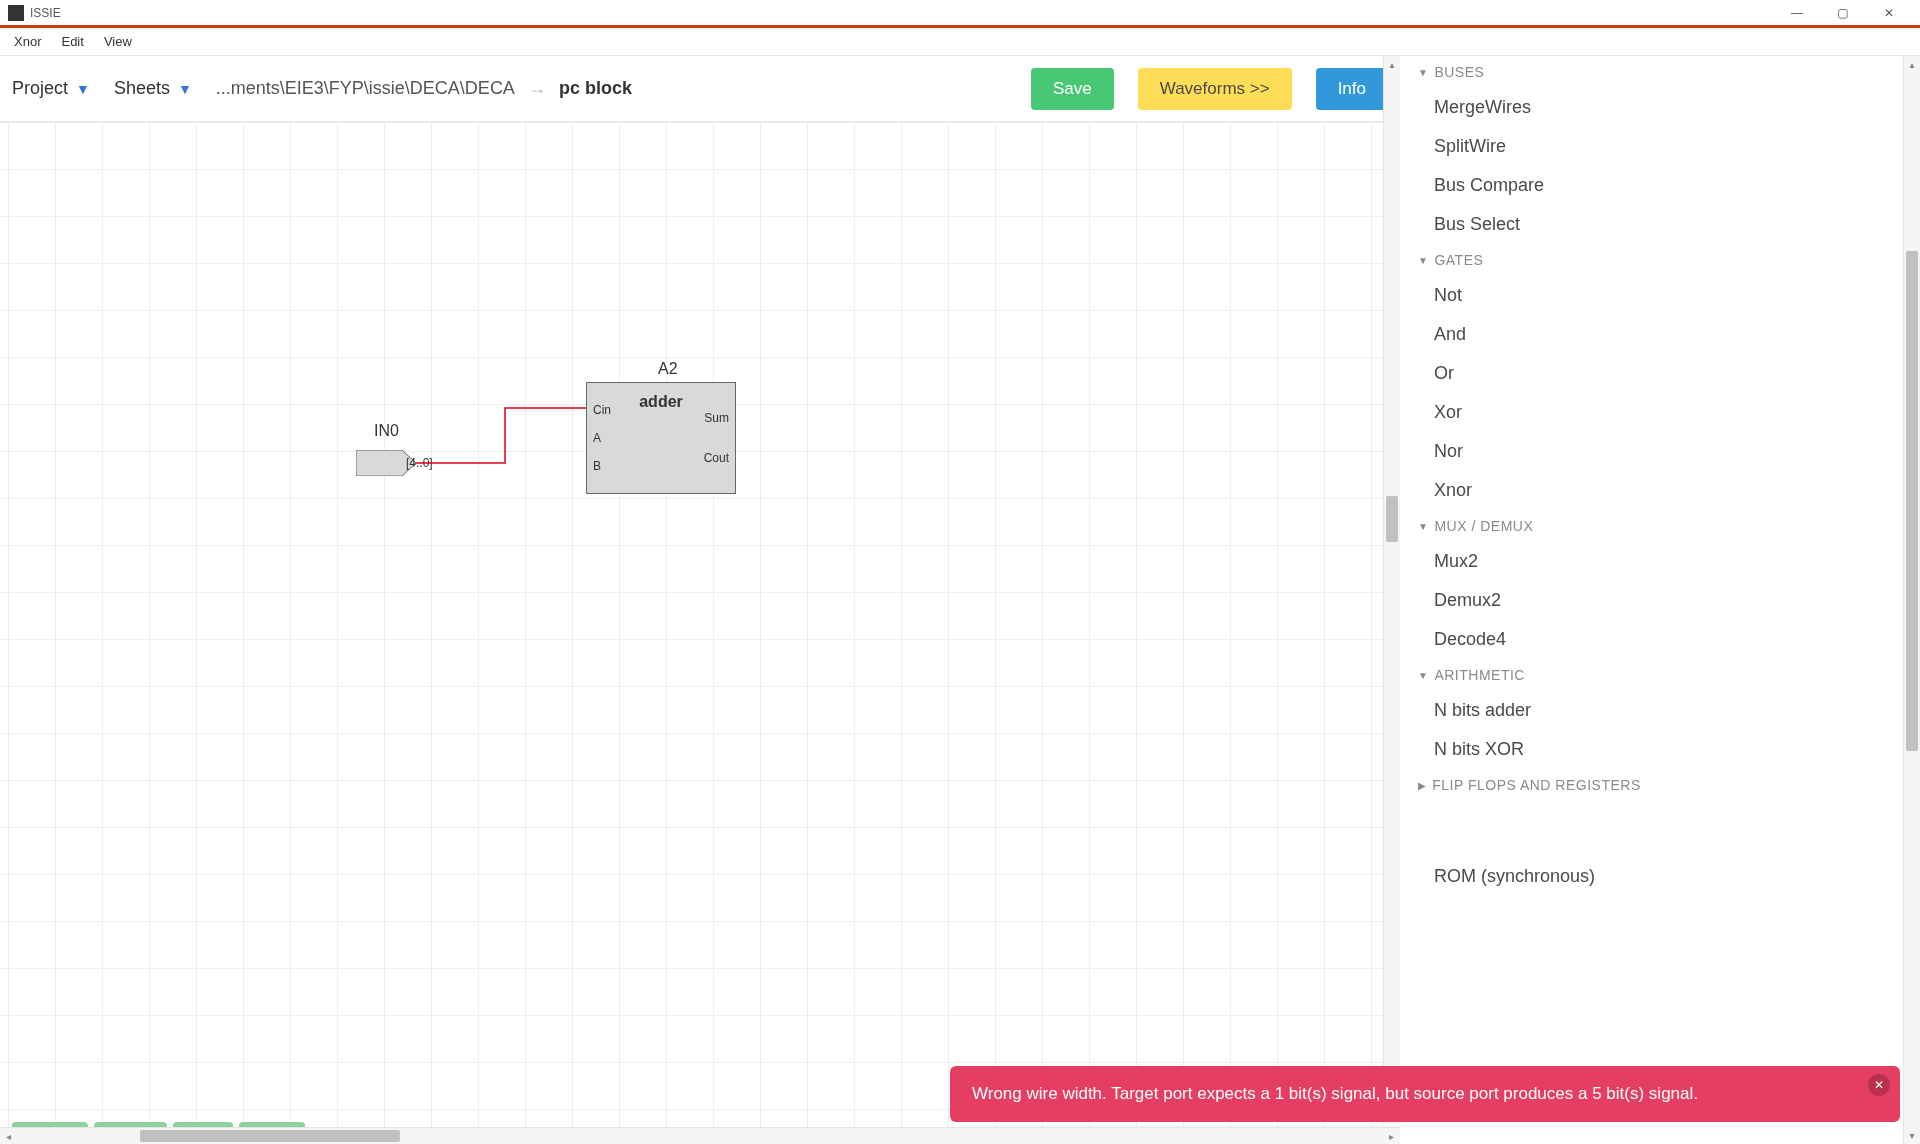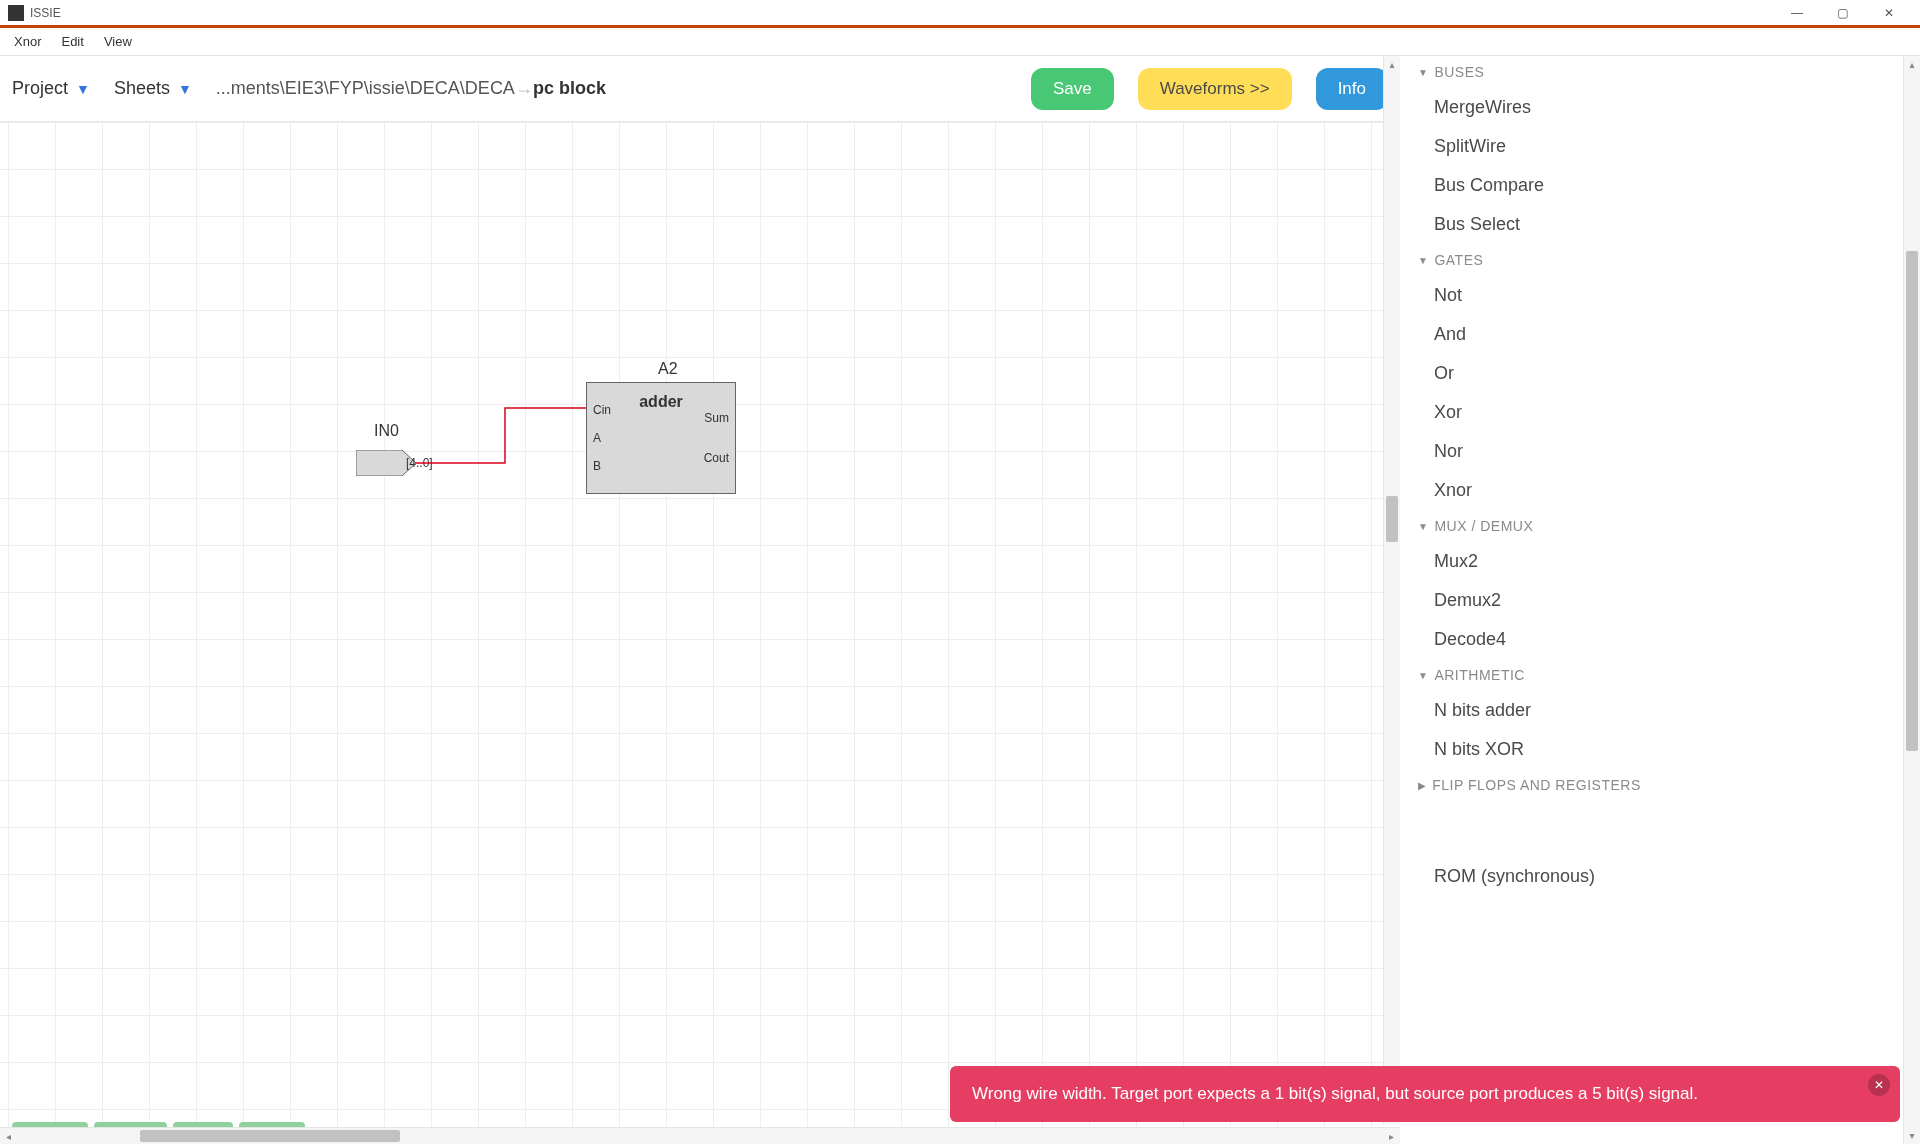--- a/index.html
+++ b/index.html
@@ -11,23 +11,23 @@
 .titlebar-title { font-size: 12px; color: #555; }
 .titlebar-controls { display: flex; gap: 0; }
 .titlebar-btn { width: 46px; height: 28px; display: flex; align-items: center; justify-content: center; color: #555; font-size: 12px; }
 
 .menubar { height: 28px; background: #fff; border-bottom: 1px solid #e5e5e5; display: flex; align-items: center; padding: 0 4px; }
 .menubar-item { padding: 4px 10px; font-size: 13px; cursor: pointer; }
 
 .toolbar { height: 66px; background: #fff; border-bottom: 1px solid #e5e5e5; display: flex; align-items: center; padding: 0 12px; gap: 24px; width: 1400px; }
 .tb-dropdown { display: flex; align-items: center; gap: 8px; font-size: 18px; cursor: pointer; color: #333; }
 .chev { color: #3273dc; font-size: 14px; }
-.breadcrumb { font-size: 18px; color: #555; display: flex; align-items: center; gap: 0; flex: 1; }
+.breadcrumb { font-size: 18px; color: #555; display: flex; align-items: center; gap: 13px; flex: 1; }
 .breadcrumb .current { font-weight: 700; color: #333; }
-.btn { border: none; border-radius: 12px; padding: 11px 22px; font-size: 17px; cursor: pointer; color: #fff; }
+.btn { border: none; border-radius: 4px; padding: 11px 22px; font-size: 17px; cursor: pointer; color: #fff; }
 .btn-save { background: #48c774; }
 .btn-wave { background: #ffdd57; color: #4a4a4a; }
 .btn-info { background: #3298dc; }
 
 .main { display: flex; height: calc(1144px - 28px - 28px); }
 .canvas-wrap { position: relative; width: 1400px; background: #fff; }
 .canvas { position: relative; width: 100%; height: calc(100% - 20px); overflow: hidden; }
 .grid { position: absolute; inset: 0; background-image: linear-gradient(#eee 1px, transparent 1px), linear-gradient(90deg, #eee 1px, transparent 1px); background-size: 47px 47px; background-position: 8px 0px; }
 
 .canvas-vscroll { position: absolute; right: 0; top: 0; width: 17px; height: calc(100% - 20px); background: #f5f5f5; border-left: 1px solid #e5e5e5; }

